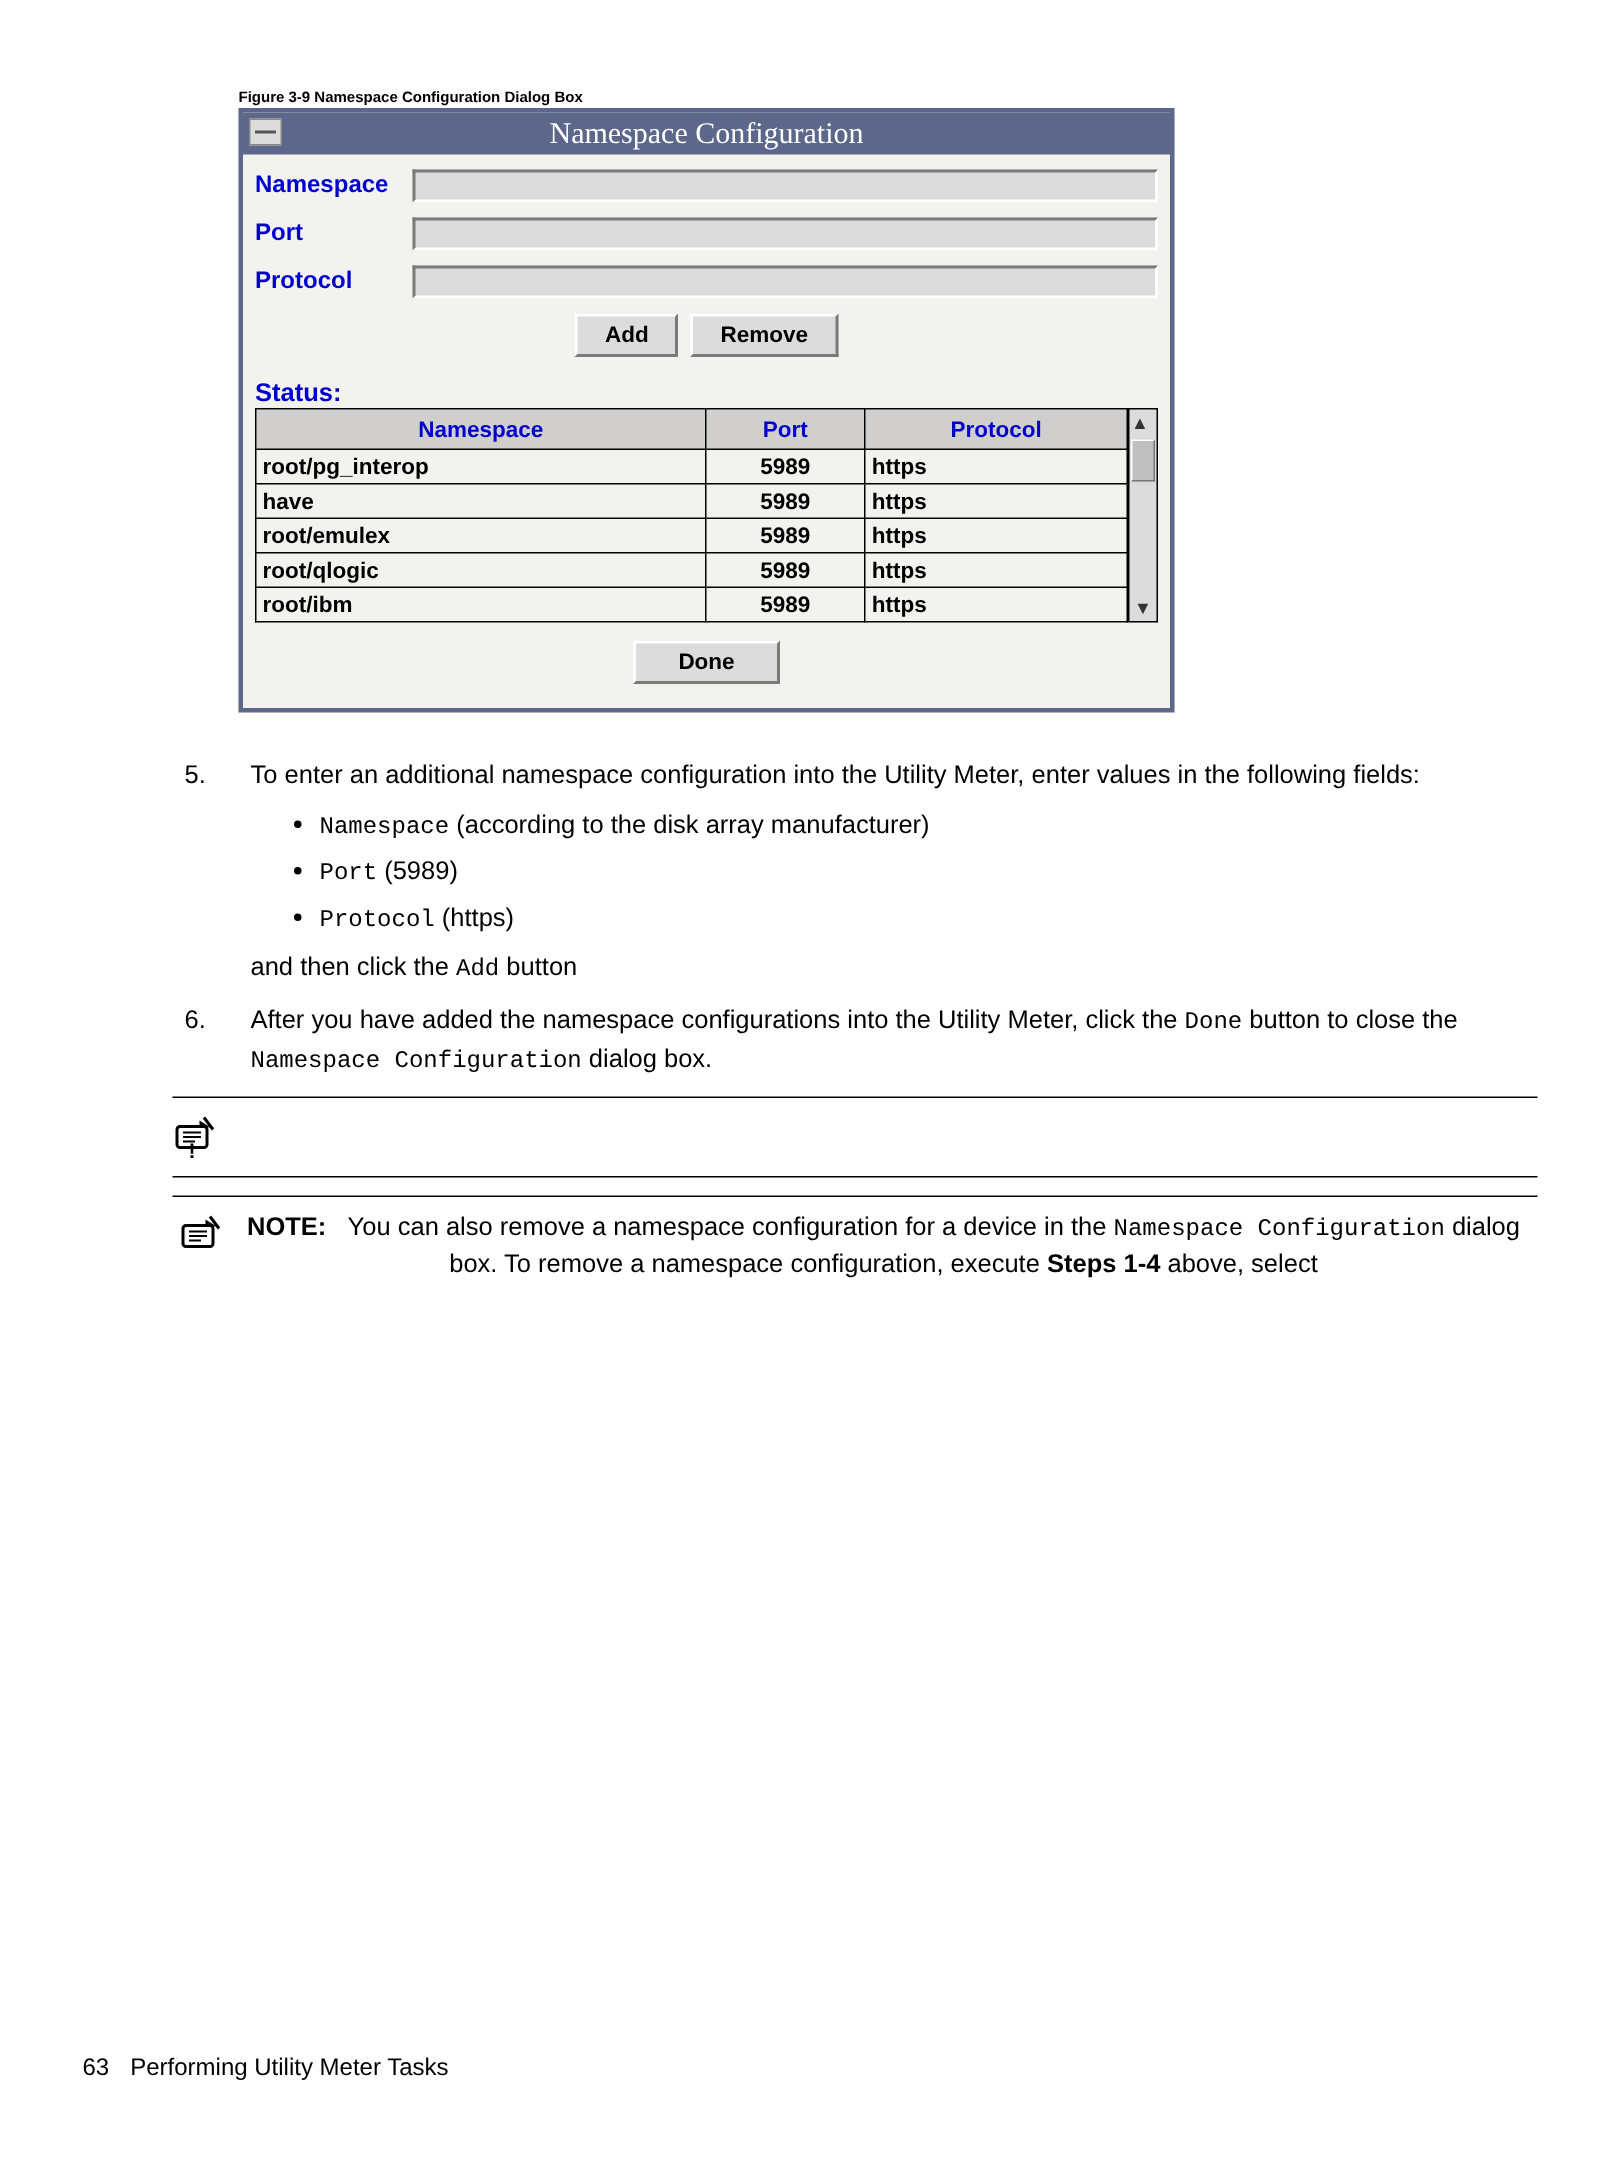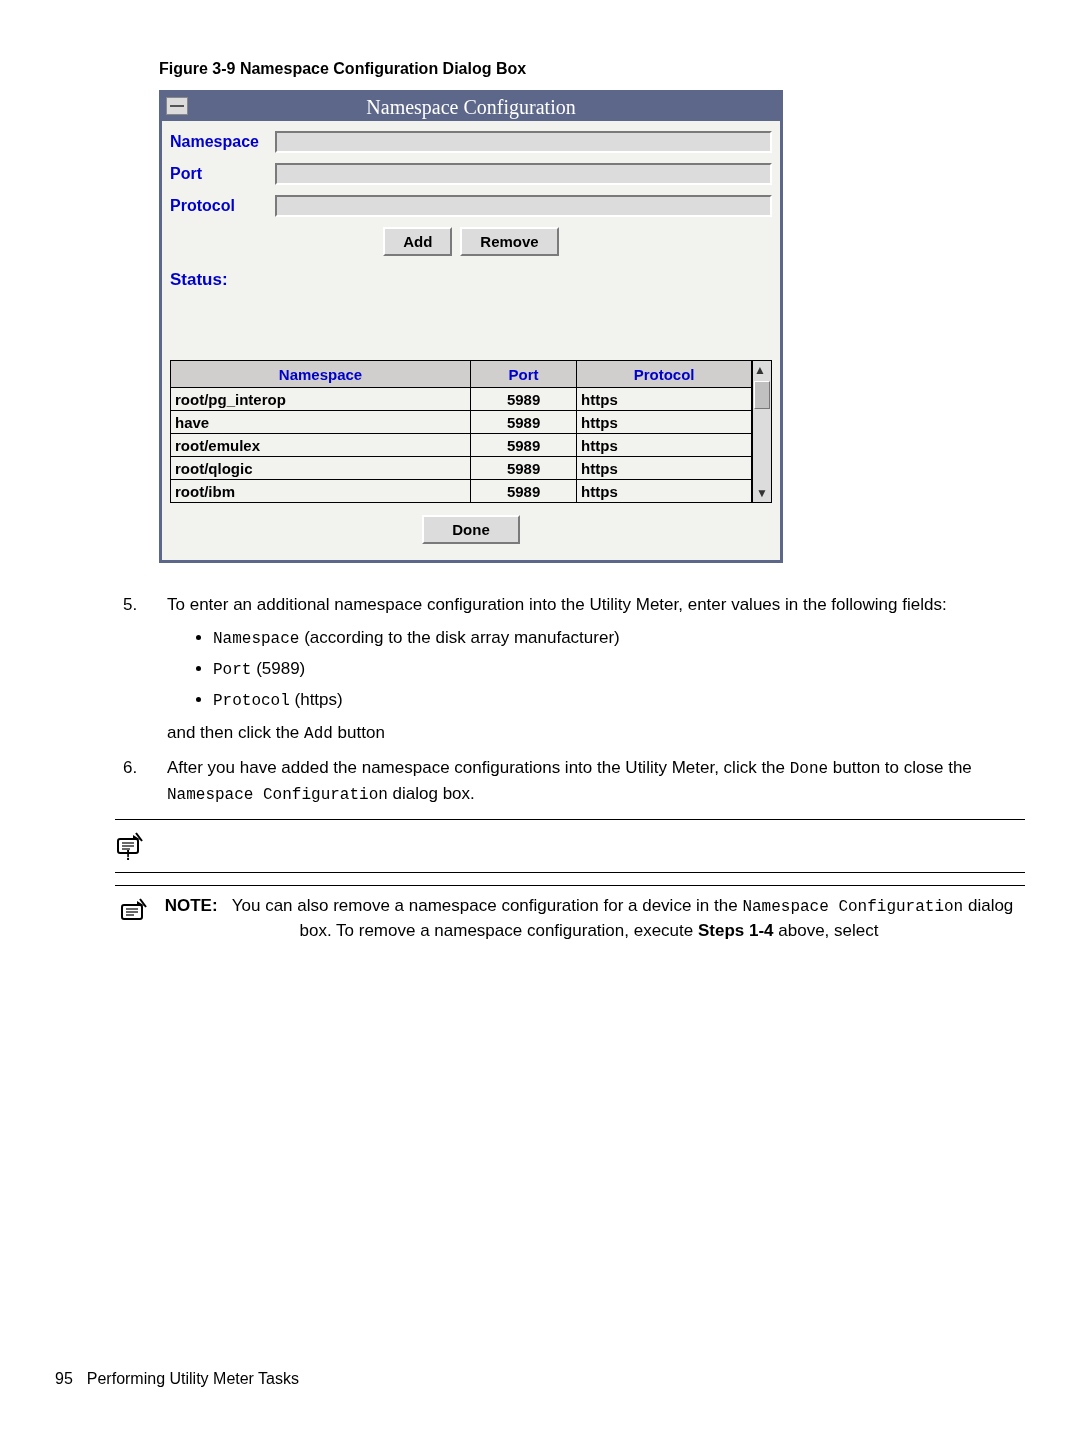--- a/index.html
+++ b/index.html
@@ -13,23 +13,23 @@
   }
   .page {
     padding: 60px 55px 40px 115px;
     box-sizing: border-box;
     width: 1080px;
     position: relative;
     min-height: 1438px;
   }
   .figure-caption {
     font-weight: bold;
-    font-size: 16px;
+    font-size: 10px;
     margin-left: 44px;
-    margin-bottom: 12px;
+    margin-bottom: 1px;
   }
   .dialog {
     width: 618px;
     margin-left: 44px;
     border: 3px solid #5c678a;
     background: #f2f2ef;
     font-family: Arial, sans-serif;
   }
   .titlebar {
     background: #5c678a;
@@ -96,21 +96,20 @@
     font-size: 15px;
     margin: 0 2px;
     cursor: pointer;
     font-family: Arial, sans-serif;
   }
   .btn.done { padding: 4px 28px; }
   .status-label {
     color: #0000cc;
     font-weight: bold;
     font-size: 17px;
-    margin-bottom: 70px;
   }
   .table-wrap {
     display: flex;
     align-items: stretch;
   }
   .ns-table {
     border-collapse: collapse;
     flex: 1;
     font-size: 15px;
   }
@@ -323,15 +322,15 @@
           <line x1="21" y1="3" x2="27" y2="11" stroke="#000" stroke-width="2"></line>
         </svg>
       </div>
       <div class="callout-body">
         <span class="bold">NOTE:</span>&nbsp;&nbsp;&nbsp;<span>You can also remove a namespace configuration for a device in the </span><span class="mono">Namespace Configuration</span><span> dialog box. To remove a namespace configuration, execute </span><span class="bold">Steps 1-4</span><span> above, select</span>
       </div>
     </div>
   </div>
 
   <div class="footer">
-    <span class="pn">95</span><span>Performing Utility Meter Tasks</span>
+    <span class="pn">63</span><span>Performing Utility Meter Tasks</span>
   </div>
 </div>
 
 </body></html>

